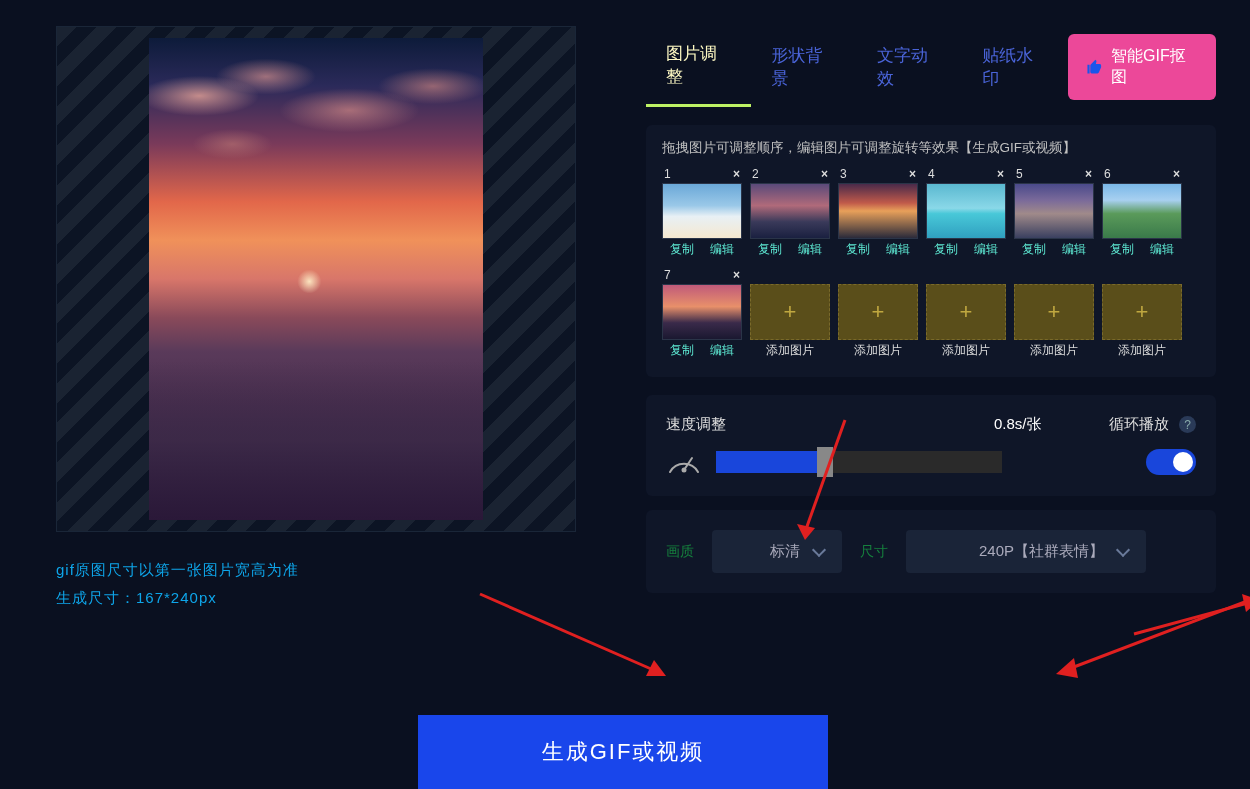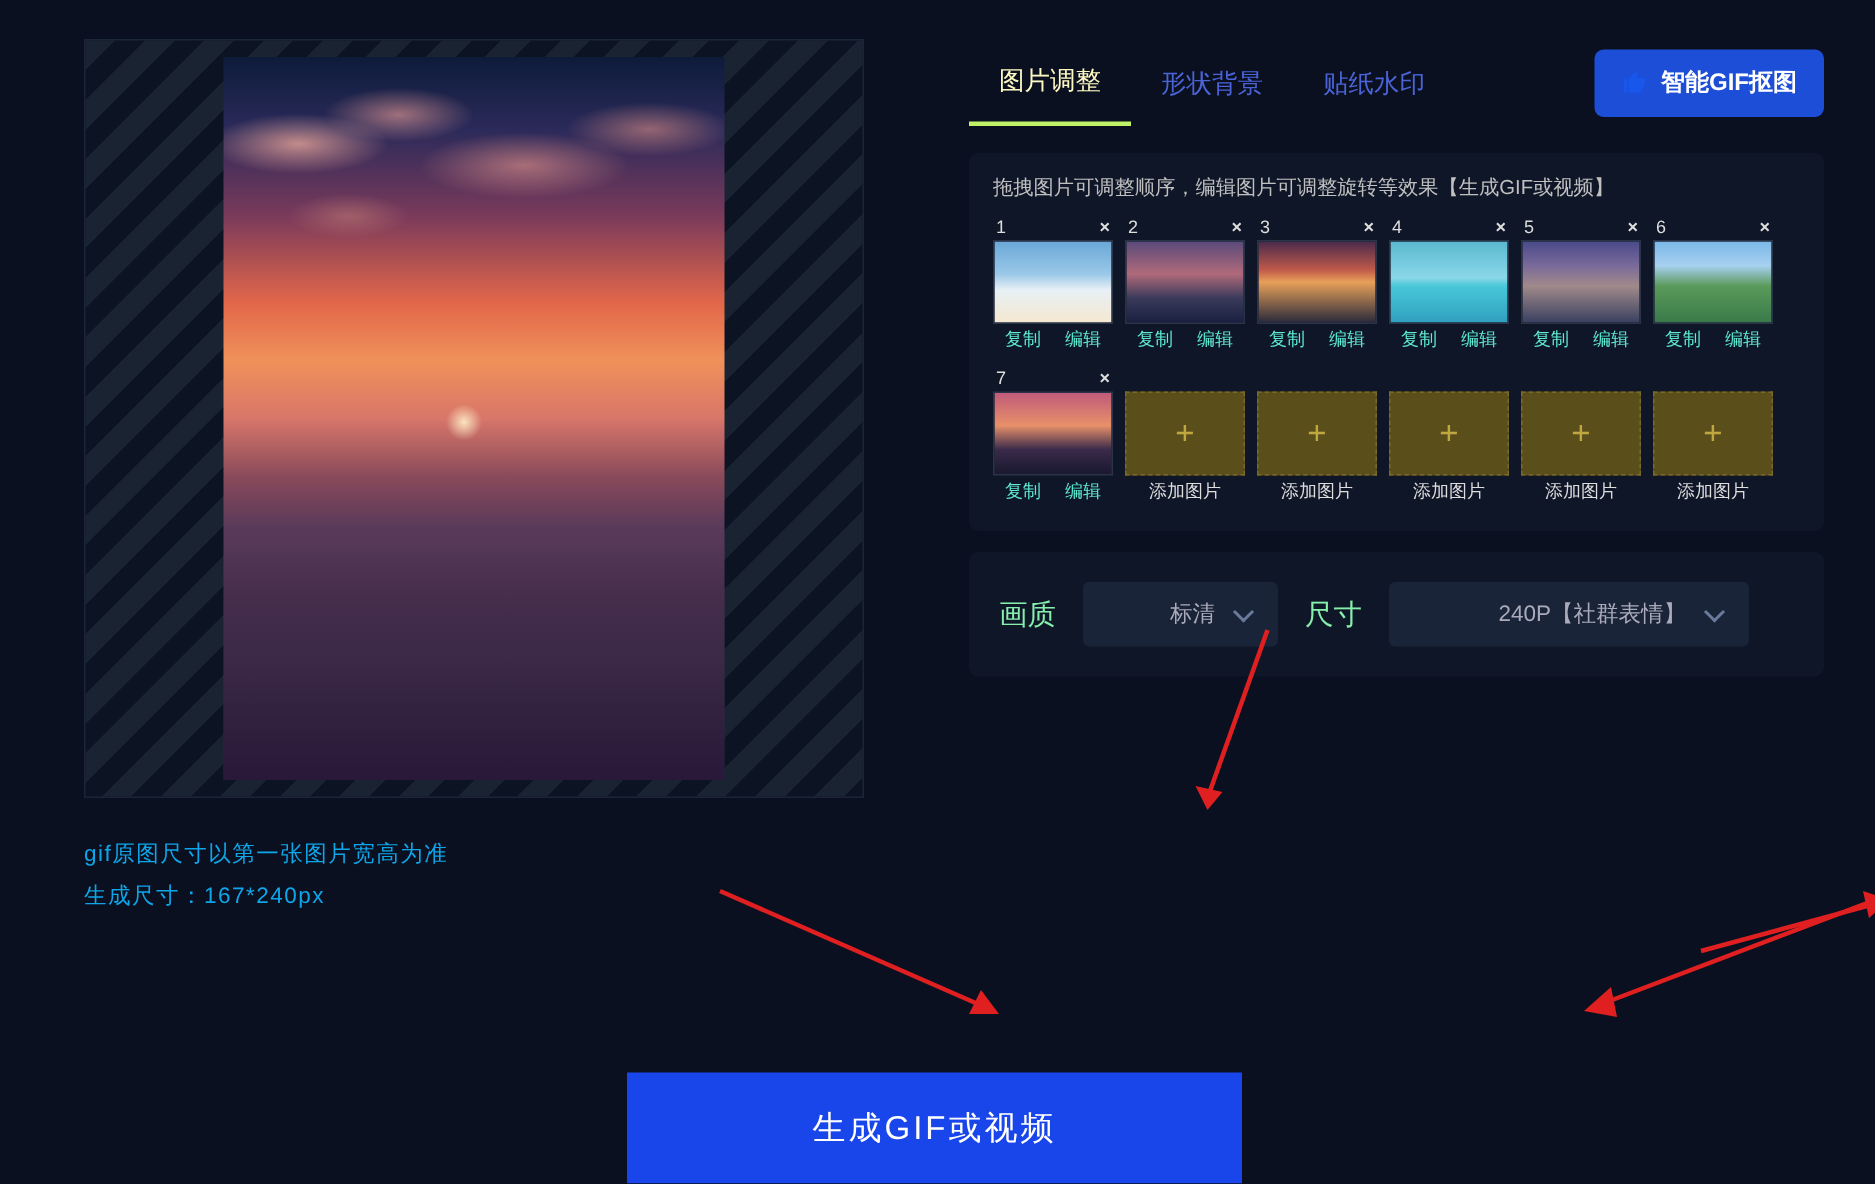--- a/index.html
+++ b/index.html
@@ -54,22 +54,22 @@
   flex: 1; padding: 26px 34px 0 6px;
   position: relative;
 }
 .tabs { display: flex; gap: 0; align-items: center; }
 .tab {
   color: #4a64d8; font-size: 17px; font-weight: 500;
   padding: 16px 20px; cursor: pointer;
 }
 .tab.active { color: #fef9c3; border-bottom: 3px solid #bef264; }
 .smart-btn {
-  margin-left: auto; background: #1d4ed8; border-radius: 6px;
-  padding: 12px 18px; font-size: 16px; font-weight: 700;
+  margin-left: auto; background: #ec4899; border-radius: 6px;
+  padding: 12px 18px; font-size: 16px; font-weight: 400;
   display: flex; align-items: center; gap: 8px; cursor: pointer;
 }
 .thumb-icon { width: 18px; height: 18px; fill: #1956eb; }
 
 .frames-section {
   margin-top: 18px; background: #0f1628; border-radius: 6px;
   padding: 14px 16px 18px 16px;
 }
 .hint { font-size: 13.5px; color: #c0c0c0; margin-bottom: 10px; }
 .frame-grid { display: grid; grid-template-columns: repeat(6, 80px); gap: 8px; }
@@ -108,21 +108,21 @@
 }
 .slider-fill { position: absolute; left: 0; top: 0; bottom: 0; width: 38%; background: #1946db; }
 .slider-thumb { position: absolute; left: 38%; top: -4px; width: 16px; height: 30px; background: #888; transform: translateX(-50%); }
 .toggle {
   margin-left: auto; width: 50px; height: 26px; border-radius: 13px; background: #1946db;
   position: relative; cursor: pointer;
 }
 .toggle-knob { position: absolute; right: 3px; top: 3px; width: 20px; height: 20px; border-radius: 50%; background: #fff; }
 
 .output-section { margin-top: 14px; background: #0f1628; border-radius: 6px; padding: 20px 20px; display: flex; align-items: center; gap: 18px; }
-.out-label { font-size: 19px; color: #86efac; }
+.out-label { font-size: 14px; color: #15803d; }
 .select {
   background: #1a2438; border-radius: 4px; padding: 12px 18px;
   display: flex; align-items: center; gap: 14px; font-size: 15px; color: #aab;
   cursor: pointer; min-width: 130px; justify-content: flex-end;
 }
 .select.wide { min-width: 240px; }
 .chev { width: 10px; height: 10px; border-right: 2px solid #6a7a9a; border-bottom: 2px solid #6a7a9a; transform: rotate(45deg); margin-top: -4px; }
 
 .generate-btn {
   position: absolute; left: 418px; bottom: 0; width: 410px; height: 74px;
@@ -149,20 +149,21 @@
     <div class="info">
       <div>gif原图尺寸以第一张图片宽高为准</div>
       <div>生成尺寸：167*240px</div>
     </div>
   </div>
 
   <div class="right-panel">
     <div class="tabs">
       <div class="tab active">图片调整</div>
       <div class="tab">形状背景</div>
+      <div class="tab">文字动效</div>
       <div class="tab">贴纸水印</div>
       <div class="smart-btn">
         <svg class="thumb-icon" viewBox="0 0 24 24">
             <path d="M2 21h3V9H2v12zm19-11c0-1.1-.9-2-2-2h-5.3l.8-3.8v-.3c0-.4-.2-.8-.4-1.1L13 2 6.6 8.4C6.2 8.8 6 9.3 6 9.8V19c0 1.1.9 2 2 2h8c.8 0 1.5-.5 1.8-1.2l2.9-6.8c.2-.3.3-.7.3-1v-2z"></path>
           </svg>
         <span>智能GIF抠图</span>
       </div>
     </div>
 
     <div class="frames-section">
@@ -288,20 +289,44 @@
               <span>·</span>
             </div>
           <div class="add-cell">
               <span>+</span>
             </div>
           <div class="add-label">添加图片</div>
         </div>
       </div>
     </div>
 
+    <div class="speed-section">
+      <div class="speed-row">
+        <span class="speed-label">速度调整</span>
+        <span class="speed-val">0.8s/张</span>
+        <div class="loop-area">
+          <span class="loop-label">循环播放</span>
+          <span class="help">?</span>
+        </div>
+      </div>
+      <div class="slider-row">
+        <svg class="gauge-icon" viewBox="0 0 36 28">
+          <path d="M4 24 A16 16 0 0 1 32 24" stroke-linecap="round"></path>
+          <line x1="18" y1="22" x2="26" y2="10" stroke-linecap="round"></line>
+          <circle cx="18" cy="22" r="2.5" fill="#aaa" stroke="none"></circle>
+        </svg>
+        <div class="slider">
+          <div class="slider-fill"></div>
+          <div class="slider-thumb"></div>
+        </div>
+        <div class="toggle">
+          <div class="toggle-knob"></div>
+        </div>
+      </div>
+    </div>
 
     <div class="output-section">
       <span class="out-label">画质</span>
       <div class="select">
         <span>标清</span>
         <span class="chev"></span>
       </div>
       <span class="out-label">尺寸</span>
       <div class="select wide">
         <span>240P【社群表情】</span>

